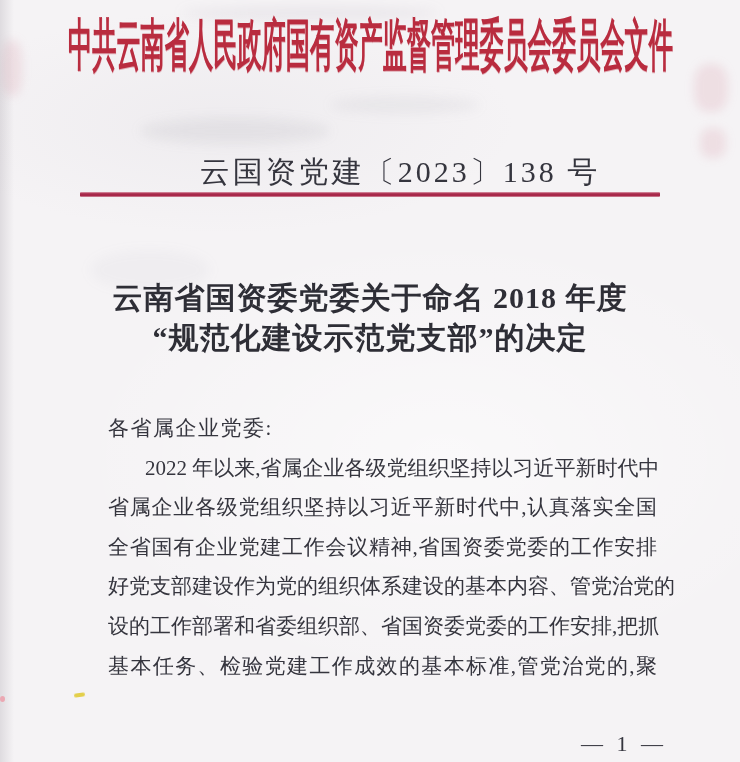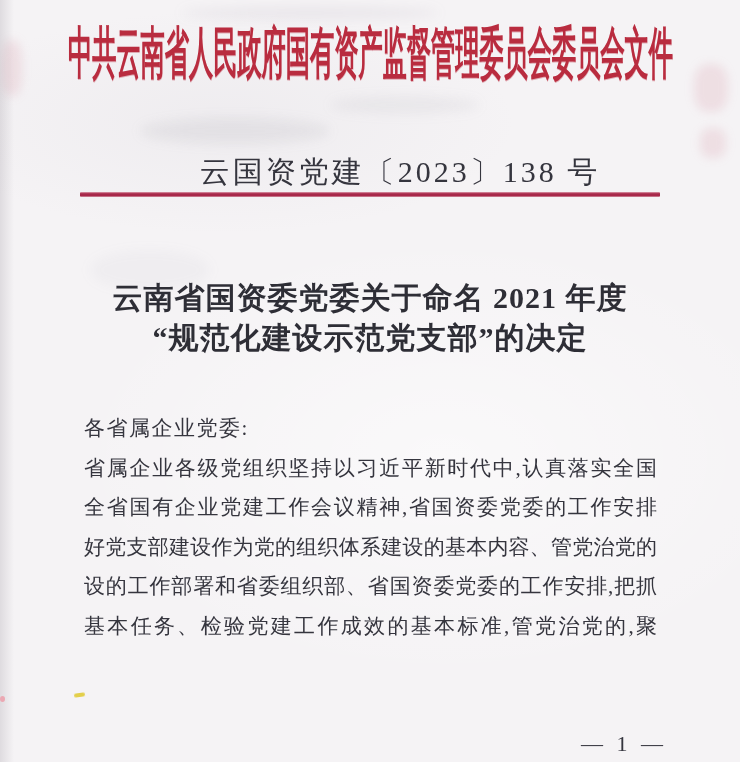--- a/index.html
+++ b/index.html
@@ -47,21 +47,21 @@
     background: #e3cf4b; border-radius: 2px; transform: rotate(-8deg);
     filter: blur(0.4px); pointer-events: none;
   }
   .pink-dot {
     position: absolute; left: 0px; top: 696px; width: 5px; height: 6px;
     background: #eba8b3; border-radius: 50%; filter: blur(0.6px); pointer-events: none;
   }
 
   
   .header-row {
-    position: absolute; top: 16px; left: 0;
+    position: absolute; top: 8px; left: 0;
     width: 740px; display: flex; justify-content: center;
   }
   .header-title {
     flex: 0 0 auto;
     white-space: nowrap;
     font-size: 55px;
     font-weight: 700;
     color: var(--header-red);
     transform: scale(0.44, 1.02);
     transform-origin: center top;
@@ -100,20 +100,21 @@
     position: absolute; left: 84px; top: 409px; width: 573px;
     color: var(--text-dark);
     font-size: 21px;
   }
   .body-line {
     height: 39.6px;
     line-height: 39.6px;
     text-align: justify;
     text-align-last: justify;
     white-space: nowrap;
+    margin-left: 24px;
   }
   .body-line.salutation {
     text-align: left;
     text-align-last: left;
     letter-spacing: 1.5px;
   }
   .body-line.indent { padding-left: 37px; }
 
   
   .page-number {
@@ -141,26 +142,27 @@
 
   <div class="header-row">
     <div class="header-title">中共云南省人民政府国有资产监督管理委员会委员会文件</div>
   </div>
 
   <div class="doc-number">云国资党建〔2023〕138 号</div>
 
   <div class="red-divider"></div>
 
   <div class="doc-title">
-    <div>云南省国资委党委关于命名 2021 年度</div>
+    <div>云南省国资委党委关于命名 2018 年度</div>
     <div>“规范化建设示范党支部”的决定</div>
   </div>
 
   <div class="body-block">
     <div class="body-line salutation">各省属企业党委:</div>
+    <div class="body-line indent">2022 年以来,省属企业各级党组织坚持以习近平新时代中</div>
     <div class="body-line">省属企业各级党组织坚持以习近平新时代中,认真落实全国</div>
     <div class="body-line">全省国有企业党建工作会议精神,省国资委党委的工作安排</div>
     <div class="body-line">好党支部建设作为党的组织体系建设的基本内容、管党治党的</div>
     <div class="body-line">设的工作部署和省委组织部、省国资委党委的工作安排,把抓</div>
     <div class="body-line">基本任务、检验党建工作成效的基本标准,管党治党的,聚</div>
   </div>
 
   <div class="page-number">— 1 —</div>
 
 </div>

